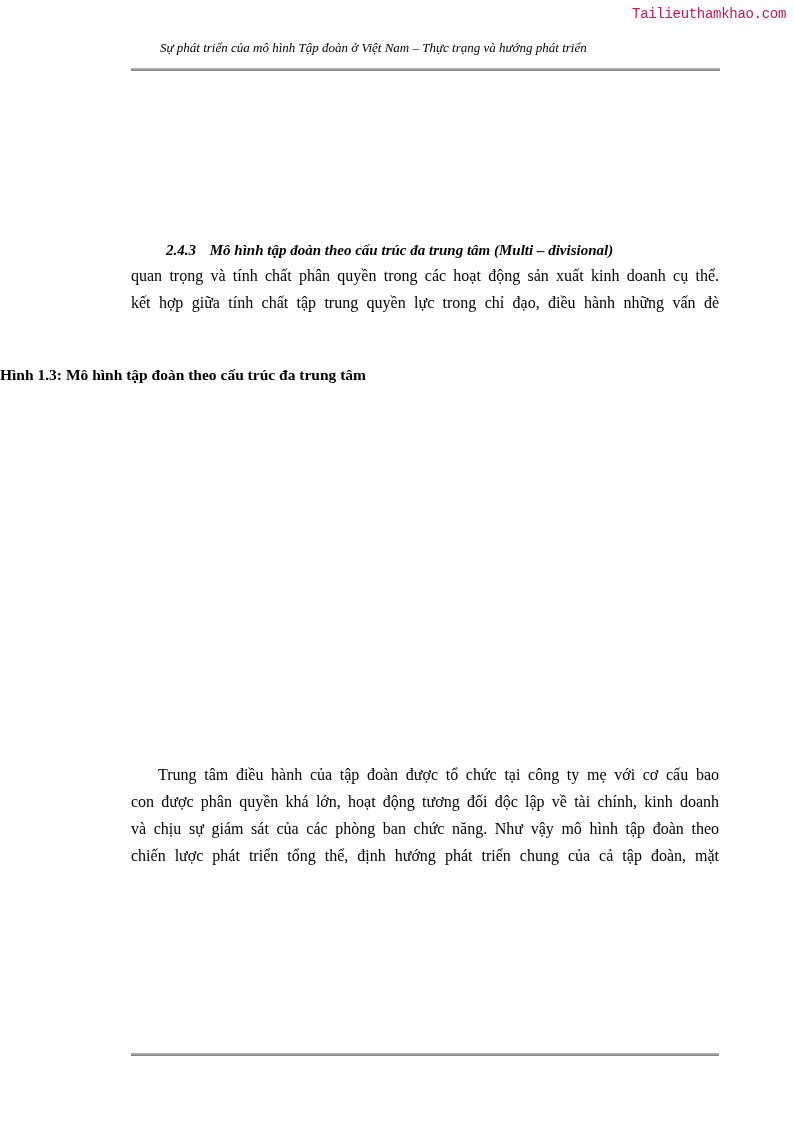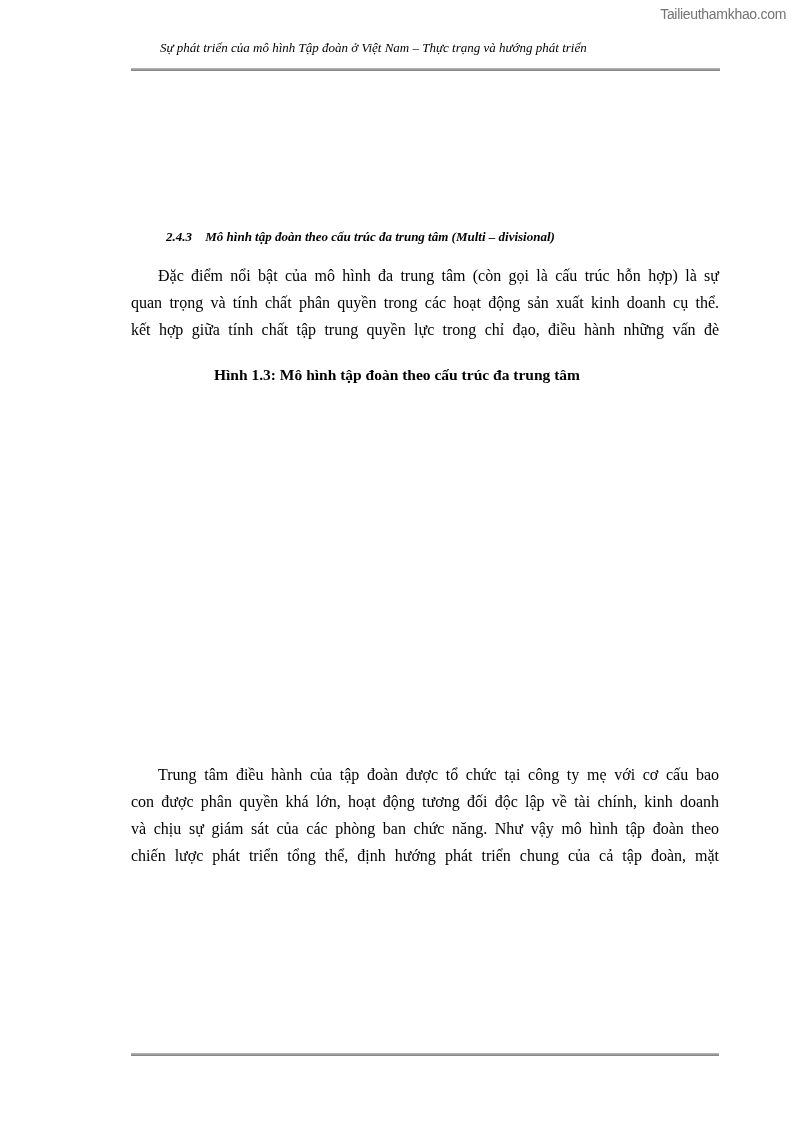--- a/index.html
+++ b/index.html
@@ -1,53 +1,52 @@
 <!DOCTYPE html>
 <html><head>
 <meta charset="utf-8">
 <style>
   html, body { margin: 0; padding: 0; background: #ffffff; }
   body { width: 794px; height: 1123px; position: relative; overflow: hidden;
          font-family: "Liberation Serif", "DejaVu Serif", serif; color: #000; }
-  .watermark { position: absolute; top: 6px; right: 8px; font-family: Liberation Sans, sans-serif;
-               font-size: 14px; color: #737373; letter-spacing: -0.3px; }
+  .watermark { position: absolute; top: 6px; right: 8px; font-family: Liberation Mono, monospace;
+               font-size: 14px; color: #be185d; letter-spacing: -0.3px; }
   .running-header { position: absolute; left: 132px; top: 40px; font-style: italic; font-size: 13px;
                     white-space: nowrap; margin-left: 28px; }
   .header-rule { position: absolute; left: 131px; top: 68px; width: 589px; height: 3px;
                  background: linear-gradient(#bdbdbd, #7d7d7d); }
-  .section-heading { position: absolute; left: 166px; top: 229px; font-weight: bold; font-style: italic;
-                     font-size: 13px; white-space: nowrap; }
+  .section-heading { position: absolute; left: 166px; top: 242px; font-weight: bold; font-style: italic;
+                     font-size: 15px; white-space: nowrap; }
   .section-heading .num { margin-right: 10px; }
   .para { position: absolute; left: 131px; width: 588px; font-size: 16px; line-height: 27px;
           text-align: justify; }
   .para .line { display: block; text-align: justify; text-align-last: justify; white-space: nowrap; }
   .para .line.first { padding-left: 27px; }
   .p1 { top: 262px; }
-  .figure-caption { position: absolute; left: 0; width: 794px; top: 366px; text-align: center;
+  .figure-caption { position: absolute; left: 0; width: 794px; top: 366px; text-align: left;
                     font-weight: bold; font-size: 15.5px; }
   .figure-area { position: absolute; left: 131px; top: 400px; width: 588px; height: 360px; }
   .p2 { top: 761px; }
   .footer-rule { position: absolute; left: 131px; top: 1053px; width: 588px; height: 3px;
                  background: linear-gradient(#bdbdbd, #7d7d7d); }
 </style>
 </head>
 <body>
 
 <div class="watermark">Tailieuthamkhao.com</div>
 
 <div class="running-header">Sự phát triển của mô hình Tập đoàn ở Việt Nam – Thực trạng và hướng phát triển</div>
 <div class="header-rule"></div>
 
 <div class="section-heading">
   <span class="num">2.4.3</span>
   <span>Mô hình tập đoàn theo cấu trúc đa trung tâm (Multi – divisional)</span>
 </div>
 
 <div class="para p1">
-  <span class="line first">Đặc điểm nổi bật của mô hình đa trung tâm (còn gọi là cấu trúc hỗn hợp) là sự</span>
   <span class="line">quan trọng và tính chất phân quyền trong các hoạt động sản xuất kinh doanh cụ thể.</span>
   <span class="line">kết hợp giữa tính chất tập trung quyền lực trong chỉ đạo, điều hành những vấn đè</span>
 </div>
 
 <div class="figure-caption">Hình 1.3: Mô hình tập đoàn theo cấu trúc đa trung tâm</div>
 <div class="figure-area"></div>
 
 <div class="para p2">
   <span class="line first">Trung tâm điều hành của tập đoàn được tổ chức tại công ty mẹ với cơ cấu bao</span>
   <span class="line">con được phân quyền khá lớn, hoạt động tương đối độc lập về tài chính, kinh doanh</span>

